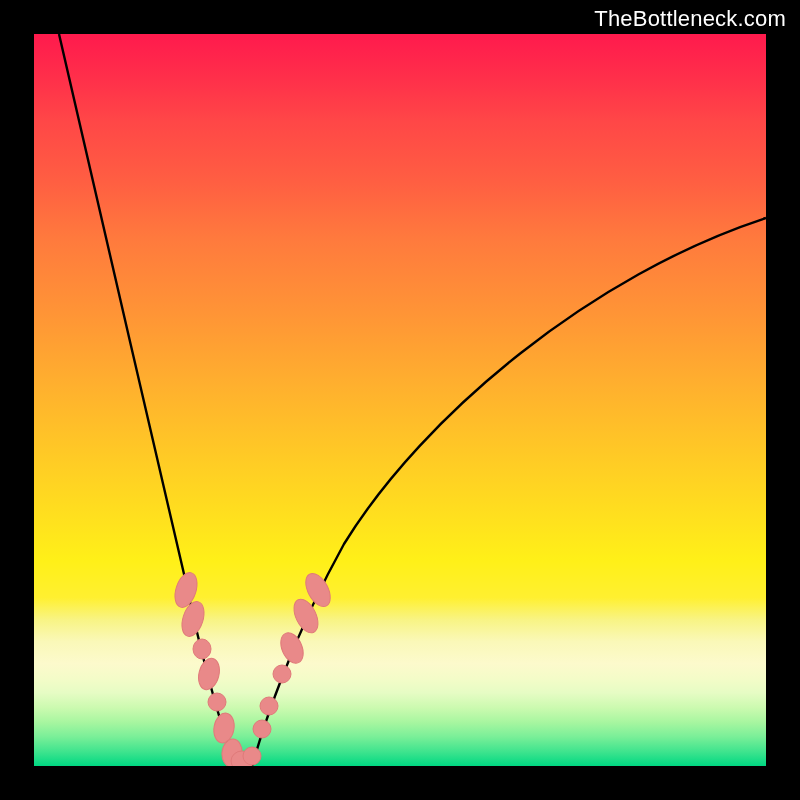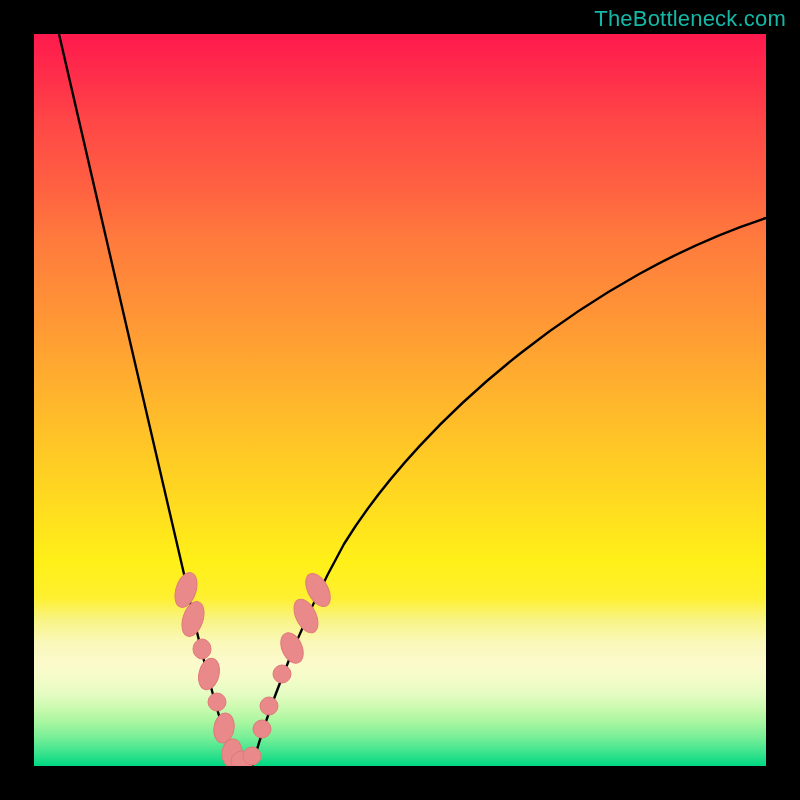--- a/index.html
+++ b/index.html
@@ -57,21 +57,21 @@
   svg.curves {
     position: absolute;
     inset: 0;
     width: 732px;
     height: 732px;
   }
   .watermark {
     position: absolute;
     top: 6px;
     right: 14px;
-    color: #14b8a6;
+    color: #ffffff;
     font-size: 22px;
     letter-spacing: 0.2px;
     font-weight: 400;
   }
 </style>
 </head>
 <body>
 
 <div class="frame">
   <div class="plot-area">

